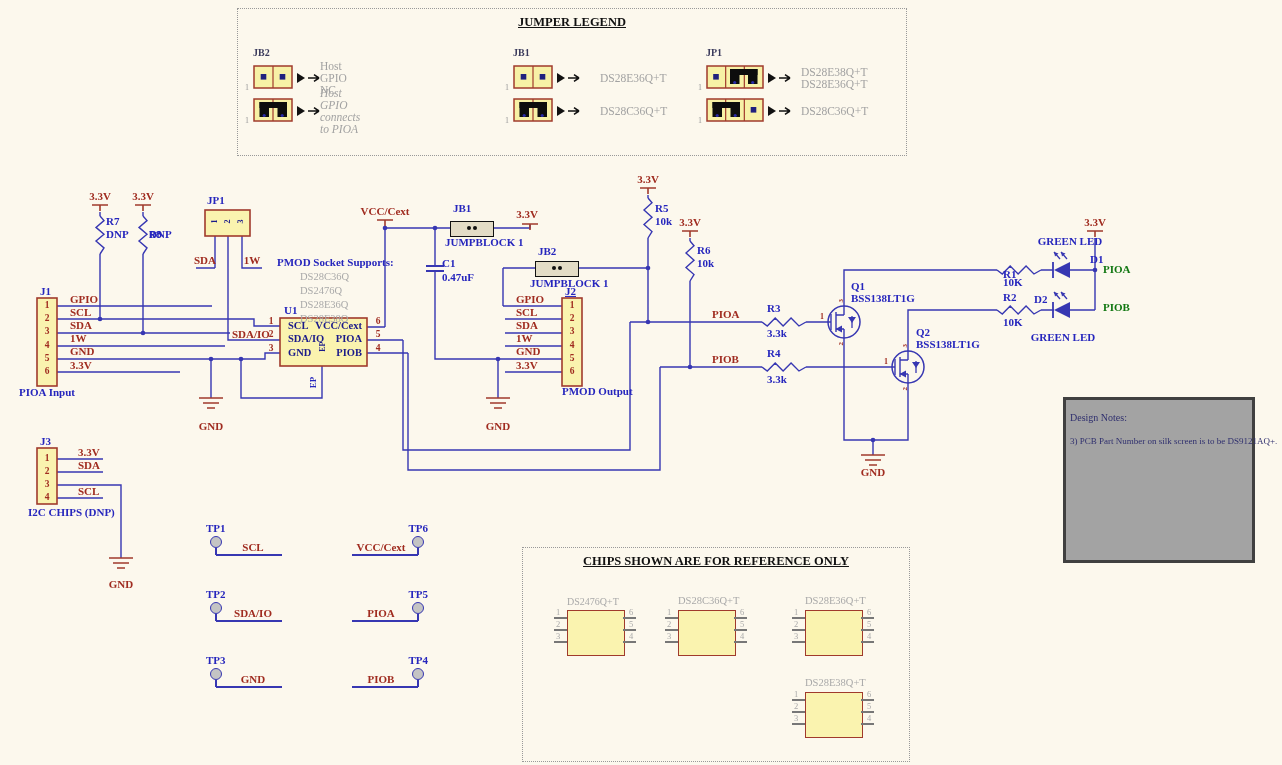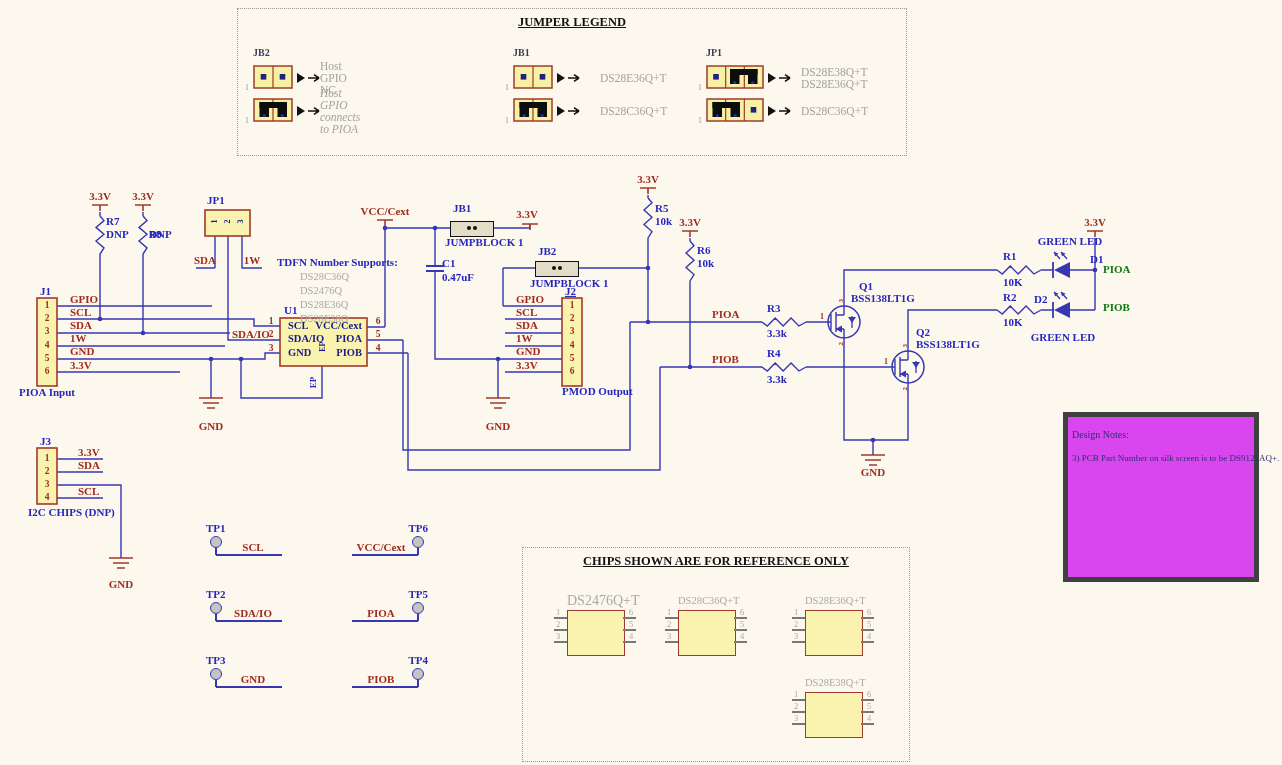--- a/index.html
+++ b/index.html
@@ -29,22 +29,22 @@
   .llab{position:absolute;font:11.5px "Liberation Serif",serif;color:var(--legendtext);
     white-space:pre-line;line-height:12px;transform:translateY(-50%);}
   .lmark{position:absolute;left:-8px;font:8px "Liberation Serif",serif;color:#999;}
   .chipbox{position:absolute;background:var(--compfill);border:1.5px solid var(--comp);z-index:2;}
   .jbblock{position:absolute;background:var(--jbfill);border:1.2px solid #111;z-index:2;}
   .jbdot{position:absolute;width:4px;height:4px;border-radius:50%;background:#111;z-index:3;}
   .tpc{position:absolute;width:12px;height:12px;border-radius:50%;background:var(--tpfill);
     border:1.6px solid var(--wire);box-sizing:border-box;z-index:2;}
   .wline{position:absolute;background:var(--wire);z-index:1;}
   .pinline{position:absolute;background:#777;z-index:2;}
-  #notes{position:absolute;left:1063px;top:412px;width:186px;height:160px;background:#d946ef;
-    border:5px solid #404040;z-index:2;}
+  #notes{position:absolute;left:1063px;top:397px;width:186px;height:160px;background:#a3a3a3;
+    border:3px solid #404040;z-index:2;}
   #notes .nh{position:absolute;left:4px;top:12px;font:10px "Liberation Serif",serif;color:var(--notes);white-space:nowrap;}
   #notes .ni{position:absolute;left:4px;top:36px;font:9px "Liberation Serif",serif;color:var(--notes);white-space:nowrap;}
 </style>
 </head>
 <body>
 
 <div id="canvas">
 
   <svg id="wires" width="1282" height="765" viewBox="0 0 1282 765">
     <path id="wirepath" d="M100,212 V216 M100,254 V319 M143,212 V216 M143,254 V333
@@ -257,28 +257,28 @@
       <span class="lbl ref" style="left: 442px; top: 278px;">0.47uF</span>
       <span class="lbl net ctr" style="left: 648px; top: 180px;">3.3V</span>
       <span class="lbl ref" style="left: 655px; top: 209px;">R5</span>
       <span class="lbl ref" style="left: 655px; top: 222px;">10k</span>
       <span class="lbl net ctr" style="left: 690px; top: 223px;">3.3V</span>
       <span class="lbl ref" style="left: 697px; top: 251px;">R6</span>
       <span class="lbl ref" style="left: 697px; top: 264px;">10k</span>
       <span class="lbl net" style="left: 712px; top: 315px;">PIOA</span>
       <span class="lbl ref" style="left: 767px; top: 309px;">R3</span>
       <span class="lbl ref" style="left: 767px; top: 334px;">3.3k</span>
-      <span class="lbl ref" style="left: 851px; top: 287px; margin-left: 8px;">Q1</span>
+      <span class="lbl ref" style="left: 851px; top: 287px;">Q1</span>
       <span class="lbl ref" style="left: 851px; top: 299px;">BSS138LT1G</span>
       <span class="lbl net" style="left: 712px; top: 360px;">PIOB</span>
       <span class="lbl ref" style="left: 767px; top: 354px;">R4</span>
       <span class="lbl ref" style="left: 767px; top: 380px;">3.3k</span>
       <span class="lbl ref" style="left: 916px; top: 333px;">Q2</span>
       <span class="lbl ref" style="left: 916px; top: 345px;">BSS138LT1G</span>
-      <span class="lbl ref" style="left: 1003px; top: 257px;">R1</span>
+      <span class="lbl ref" style="left: 1003px; top: 275px;">R1</span>
       <span class="lbl ref" style="left: 1003px; top: 283px;">10K</span>
       <span class="lbl ref" style="left: 1090px; top: 260px;">D1</span>
       <span class="lbl ref ctr" style="left: 1070px; top: 242px;">GREEN LED</span>
       <span class="lbl ref" style="left: 1003px; top: 298px;">R2</span>
       <span class="lbl ref" style="left: 1003px; top: 323px;">10K</span>
       <span class="lbl ref" style="left: 1034px; top: 300px;">D2</span>
       <span class="lbl ref ctr" style="left: 1063px; top: 338px;">GREEN LED</span>
       <span class="lbl net ctr" style="left: 1095px; top: 223px;">3.3V</span>
       <span class="lbl grn" style="left: 1103px; top: 270px;">PIOA</span>
       <span class="lbl grn" style="left: 1103px; top: 308px;">PIOB</span>
@@ -323,21 +323,21 @@
       <span class="lbl ref" style="left: 40px; top: 442px;">J3</span>
       <span class="lbl ref" style="left: 28px; top: 513px;">I2C CHIPS (DNP)</span>
       <span class="lbl pin ctr" style="left: 47px; top: 459px;">1</span>
       <span class="lbl net" style="left: 78px; top: 452.5px;">3.3V</span>
       <span class="lbl pin ctr" style="left: 47px; top: 472px;">2</span>
       <span class="lbl net" style="left: 78px; top: 465.5px;">SDA</span>
       <span class="lbl pin ctr" style="left: 47px; top: 485px;">3</span>
       <span class="lbl pin ctr" style="left: 47px; top: 498px;">4</span>
       <span class="lbl net" style="left: 78px; top: 491.5px;">SCL</span>
       <span class="lbl ref" style="left: 284px; top: 311px;">U1</span>
-      <span class="lbl ref" style="left: 277px; top: 263px;">TDFN Number Supports:</span>
+      <span class="lbl ref" style="left: 277px; top: 263px;">PMOD Socket Supports:</span>
       <span class="lbl gray" style="left: 300px; top: 278px;">DS28C36Q</span>
       <span class="lbl gray" style="left: 300px; top: 292px;">DS2476Q</span>
       <span class="lbl gray" style="left: 300px; top: 306px;">DS28E36Q</span>
       <span class="lbl gray" style="left: 300px; top: 320px;">DS28E38Q</span>
       <span class="lbl inner" style="left: 288px; top: 327px;">SCL</span>
       <span class="lbl inner" style="left: 288px; top: 340.3px;">SDA/IO</span>
       <span class="lbl inner" style="left: 288px; top: 353.6px;">GND</span>
       <span class="lbl inner ra" style="left: 362px; top: 327px;">VCC/Cext</span>
       <span class="lbl inner ra" style="left: 362px; top: 340.3px;">PIOA</span>
       <span class="lbl inner ra" style="left: 362px; top: 353.6px;">PIOB</span>
@@ -386,21 +386,21 @@
       <div class="tpc" style="left: 412px; top: 602px; width: 12px; height: 12px;"></div>
       <div class="wline" style="left: 417.3px; top: 614px; width: 1.4px; height: 7px;"></div>
       <div class="wline" style="left: 352px; top: 620.4px; width: 66px; height: 1.4px;"></div>
       <span class="lbl ref ra" style="left: 428px; top: 595px;">TP5</span>
       <span class="lbl net ctr" style="left: 381px; top: 614px;">PIOA</span>
       <div class="tpc" style="left: 412px; top: 668px; width: 12px; height: 12px;"></div>
       <div class="wline" style="left: 417.3px; top: 680px; width: 1.4px; height: 7px;"></div>
       <div class="wline" style="left: 352px; top: 686.4px; width: 66px; height: 1.4px;"></div>
       <span class="lbl ref ra" style="left: 428px; top: 661px;">TP4</span>
       <span class="lbl net ctr" style="left: 381px; top: 680px;">PIOB</span>
-      <span class="lbl gray" style="left: 567px; top: 602px; font-size: 14px;">DS2476Q+T</span>
+      <span class="lbl gray" style="left: 567px; top: 602px; font-size: 10px;">DS2476Q+T</span>
       <div class="chipbox" style="left: 567px; top: 610px; width: 56px; height: 44px;"></div>
       <span class="lbl gray" style="left: 572px; top: 618px; font-size: 9.5px;">SCL</span>
       <span class="lbl gray ra" style="left: 618px; top: 618px; font-size: 9.5px;">VCC</span>
       <div class="pinline" style="left: 554px; top: 617.4px; width: 13px; height: 1.2px;"></div>
       <div class="pinline" style="left: 623px; top: 617.4px; width: 13px; height: 1.2px;"></div>
       <span class="lbl gray ctr" style="left: 558px; top: 613px; font-size: 8.5px;">1</span>
       <span class="lbl gray ctr" style="left: 631px; top: 613px; font-size: 8.5px;">6</span>
       <span class="lbl gray" style="left: 572px; top: 630px; font-size: 9.5px;">SDA</span>
       <span class="lbl gray ra" style="left: 618px; top: 630px; font-size: 9.5px;">PIOA</span>
       <div class="pinline" style="left: 554px; top: 629.4px; width: 13px; height: 1.2px;"></div>

